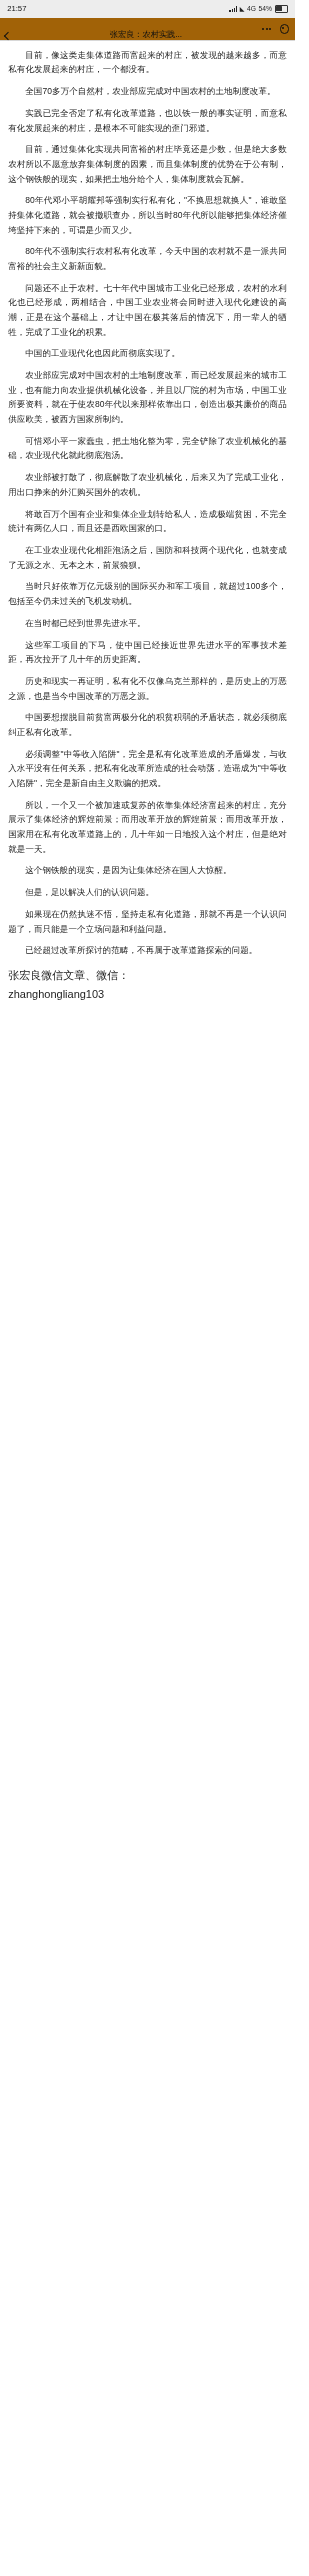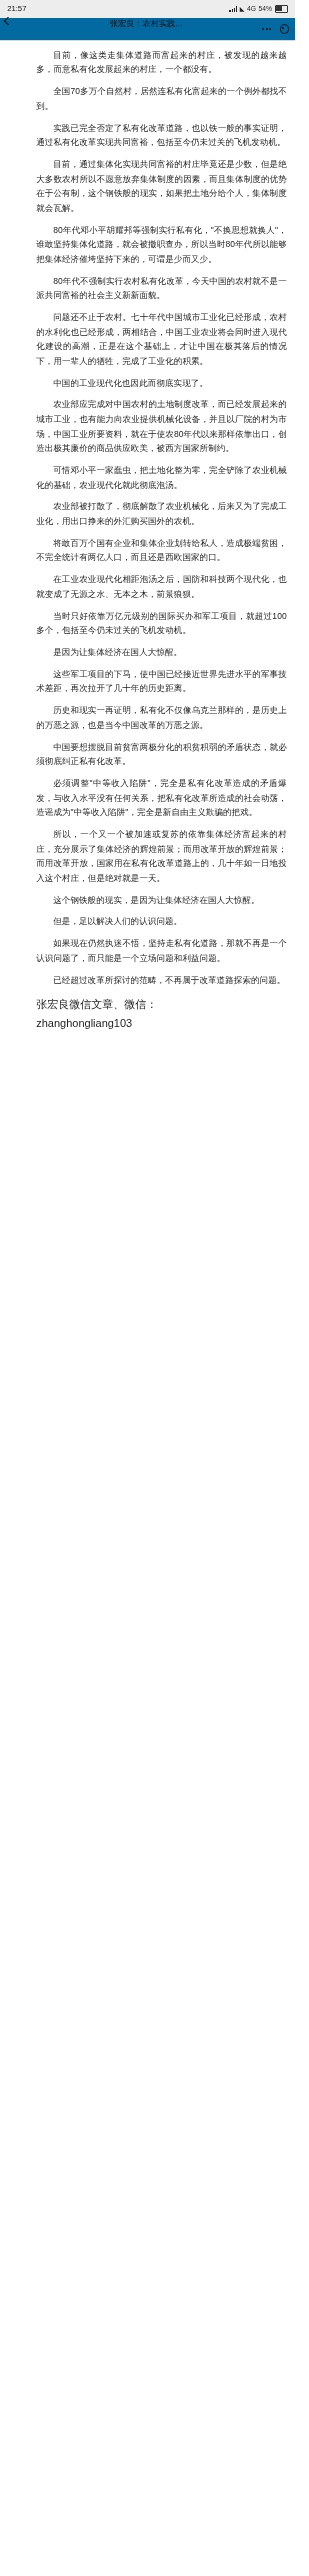--- a/index.html
+++ b/index.html
@@ -82,24 +82,24 @@
     bottom: 0.5px;
     width: 55%;
     background: #333;
     border-radius: 0.5px;
     display: block;
   }
   .wifi-glyph { font-size: 6.2px; line-height: 1; }
   
   .nav-bar {
     height: 23px;
-    background: #0369a1;
+    background: #a16207;
     border-bottom: 0.5px solid #d8d8d8;
     display: flex;
-    align-items: flex-start;
+    align-items: flex-end;
     padding: 0 5.2px;
     box-sizing: border-box;
     position: relative;
   }
   .nav-back {
     width: 14.4px;
     display: flex;
     align-items: center;
     justify-content: flex-start;
     cursor: pointer;
@@ -152,21 +152,20 @@
     position: absolute;
     left: 1.5px; top: 1.5px;
     width: 2.1px; height: 2.1px;
     border-radius: 50%;
     background: #111;
   }
   
   .article {
     padding: 7.2px 8.2px 5.2px 8.2px;
     box-sizing: border-box;
-    margin-left: 28px;
   }
   .article p {
     margin: 0 0 7.2px 0;
     font-size: 8.5px;
     line-height: 1.72;
     text-align: justify;
     color: #1c1c1c;
     text-indent: 2em;
     letter-spacing: 0.1px;
   }
@@ -214,34 +213,34 @@
           <i></i>
           <i></i>
           <i></i>
         </span>
       <span class="target-icon"></span>
     </div>
   </div>
 
   <div class="article">
     <p>目前，像这类走集体道路而富起来的村庄，被发现的越来越多，而意私有化发展起来的村庄，一个都没有。</p>
-    <p>全国70多万个自然村，居然连私有化富起来的一个例外都找不到。</p>
-    <p>实践已完全否定了私有化改革道路，也以铁一般的事实证明，通过私有化改革实现共同富裕，包括至今仍未过关的飞机发动机。</p>
+    <p>全国70多万个自然村，农业部应完成对中国农村的土地制度改革。</p>
+    <p>实践已完全否定了私有化改革道路，也以铁一般的事实证明，而意私有化发展起来的村庄，是根本不可能实现的歪门邪道。</p>
     <p>目前，通过集体化实现共同富裕的村庄毕竟还是少数，但是绝大多数农村所以不愿意放弃集体制度的因素，而且集体制度的优势在于公有制，这个钢铁般的现实，如果把土地分给个人，集体制度就会瓦解。</p>
     <p>80年代邓小平胡耀邦等强制实行私有化，"不换思想就换人"，谁敢坚持集体化道路，就会被撤职查办，所以当时80年代所以能够把集体经济催垮坚持下来的，可谓是少而又少。</p>
     <p>80年代不强制实行农村私有化改革，今天中国的农村就不是一派共同富裕的社会主义新新面貌。</p>
     <p>问题还不止于农村。七十年代中国城市工业化已经形成，农村的水利化也已经形成，两相结合，中国工业农业将会同时进入现代化建设的高潮，正是在这个基础上，才让中国在极其落后的情况下，用一辈人的牺牲，完成了工业化的积累。</p>
     <p>中国的工业现代化也因此而彻底实现了。</p>
     <p>农业部应完成对中国农村的土地制度改革，而已经发展起来的城市工业，也有能力向农业提供机械化设备，并且以厂院的村为市场，中国工业所要资料，就在于使农80年代以来那样依靠出口，创造出极其廉价的商品供应欧美，被西方国家所制约。</p>
     <p>可惜邓小平一家蠢虫，把土地化整为零，完全铲除了农业机械化的基础，农业现代化就此彻底泡汤。</p>
     <p>农业部被打散了，彻底解散了农业机械化，后来又为了完成工业化，用出口挣来的外汇购买国外的农机。</p>
     <p>将敢百万个国有企业和集体企业划转给私人，造成极端贫困，不完全统计有两亿人口，而且还是西欧国家的口。</p>
     <p>在工业农业现代化相距泡汤之后，国防和科技两个现代化，也就变成了无源之水、无本之木，前景狼狈。</p>
     <p>当时只好依靠万亿元级别的国际买办和军工项目，就超过100多个，包括至今仍未过关的飞机发动机。</p>
-    <p>是因为让集体经济在国人大惊醒。</p>
+    <p>在当时都已经到世界先进水平。</p>
     <p>这些军工项目的下马，使中国已经接近世界先进水平的军事技术差距，再次拉开了几十年的历史距离。</p>
     <p>历史和现实一再证明，私有化不仅像乌克兰那样的，是历史上的万恶之源，也是当今中国改革的万恶之源。</p>
     <p>中国要想摆脱目前贫富两极分化的积贫积弱的矛盾状态，就必须彻底纠正私有化改革。</p>
     <p>必须调整"中等收入陷阱"，完全是私有化改革造成的矛盾爆发，与收入水平没有任何关系，把私有化改革所造成的社会动荡，造谣成为"中等收入陷阱"，完全是新自由主义欺骗的把戏。</p>
     <p>所以，一个又一个被加速或复苏的依靠集体经济富起来的村庄，充分展示了集体经济的辉煌前景；而用改革开放的辉煌前景；而用改革开放，国家用在私有化改革道路上的，几十年如一日地投入这个村庄，但是绝对就是一天。</p>
     <p>这个钢铁般的现实，是因为让集体经济在国人大惊醒。</p>
     <p>但是，足以解决人们的认识问题。</p>
     <p>如果现在仍然执迷不悟，坚持走私有化道路，那就不再是一个认识问题了，而只能是一个立场问题和利益问题。</p>
     <p>已经超过改革所探讨的范畴，不再属于改革道路探索的问题。</p>
 

